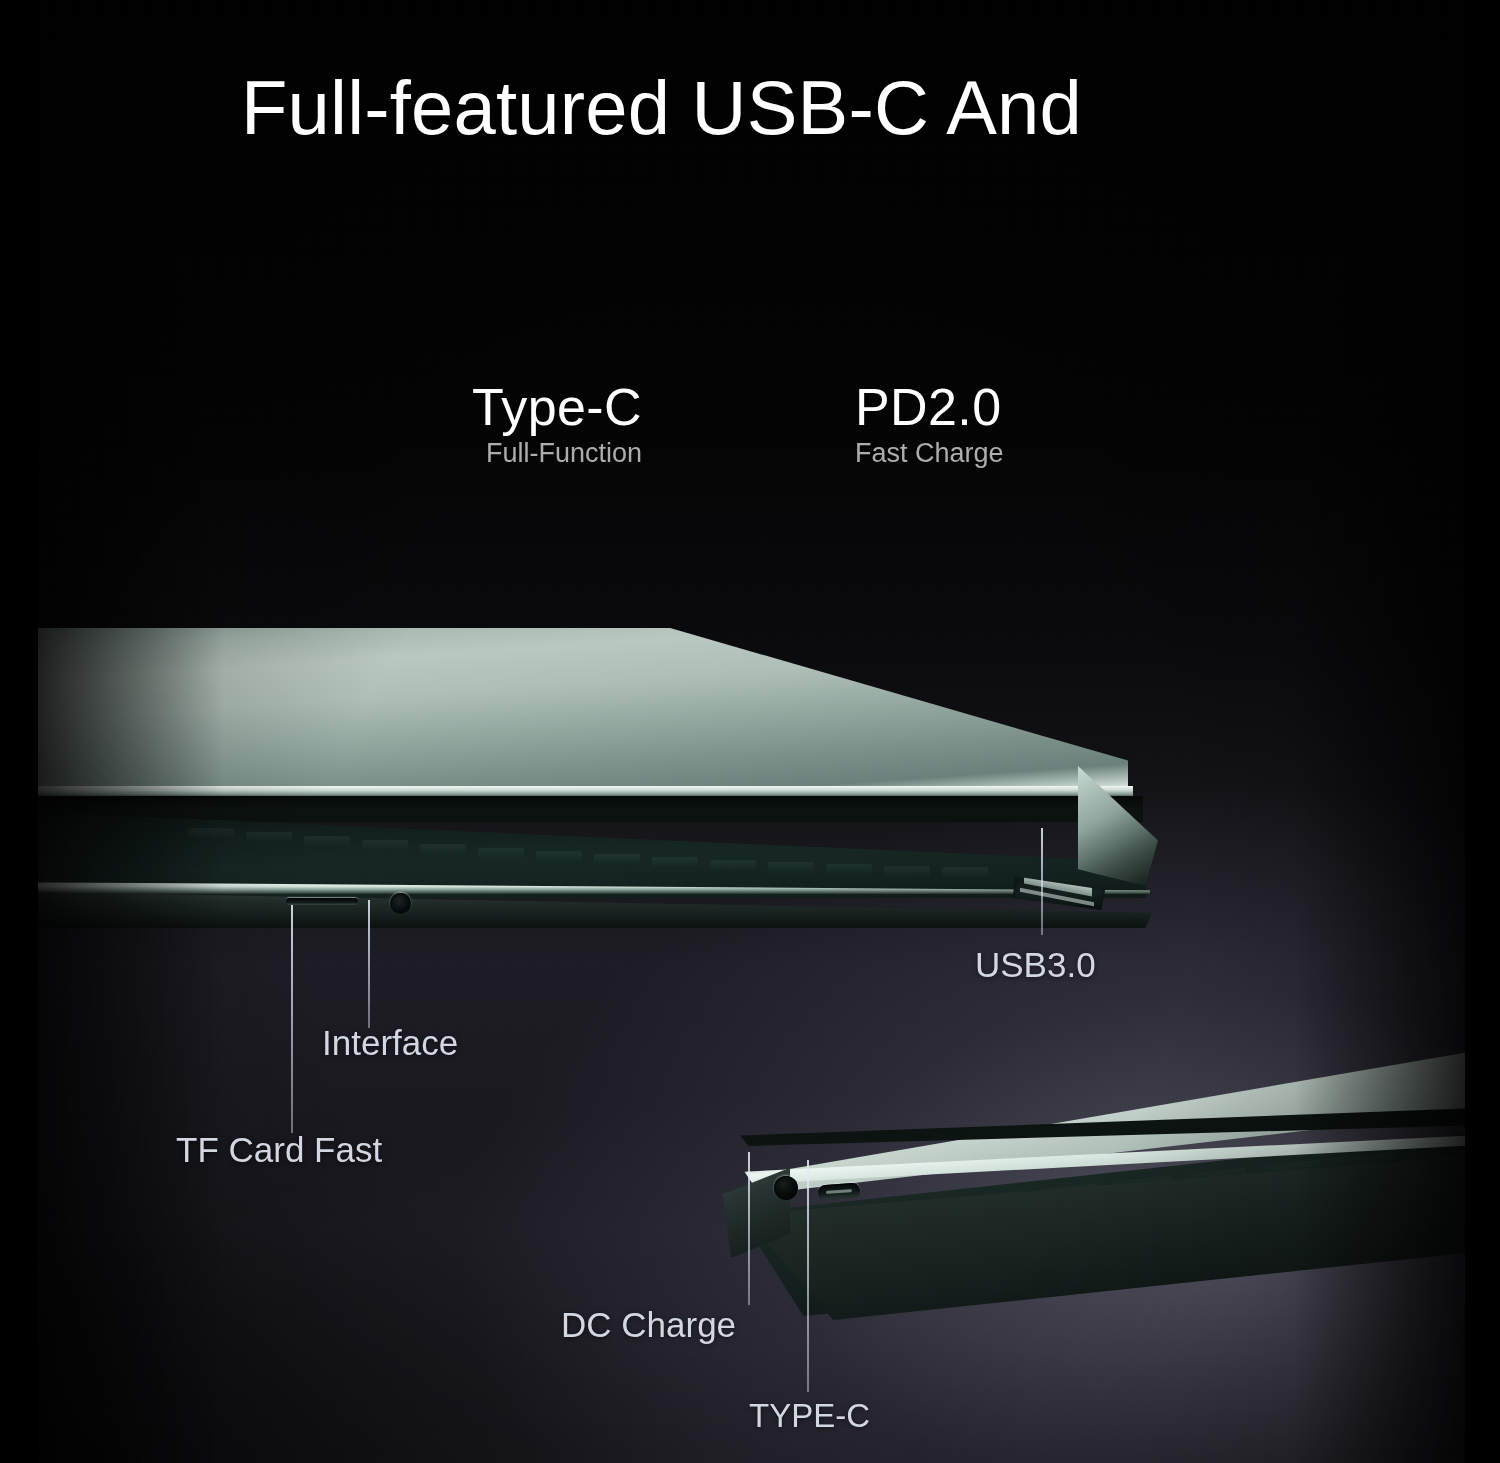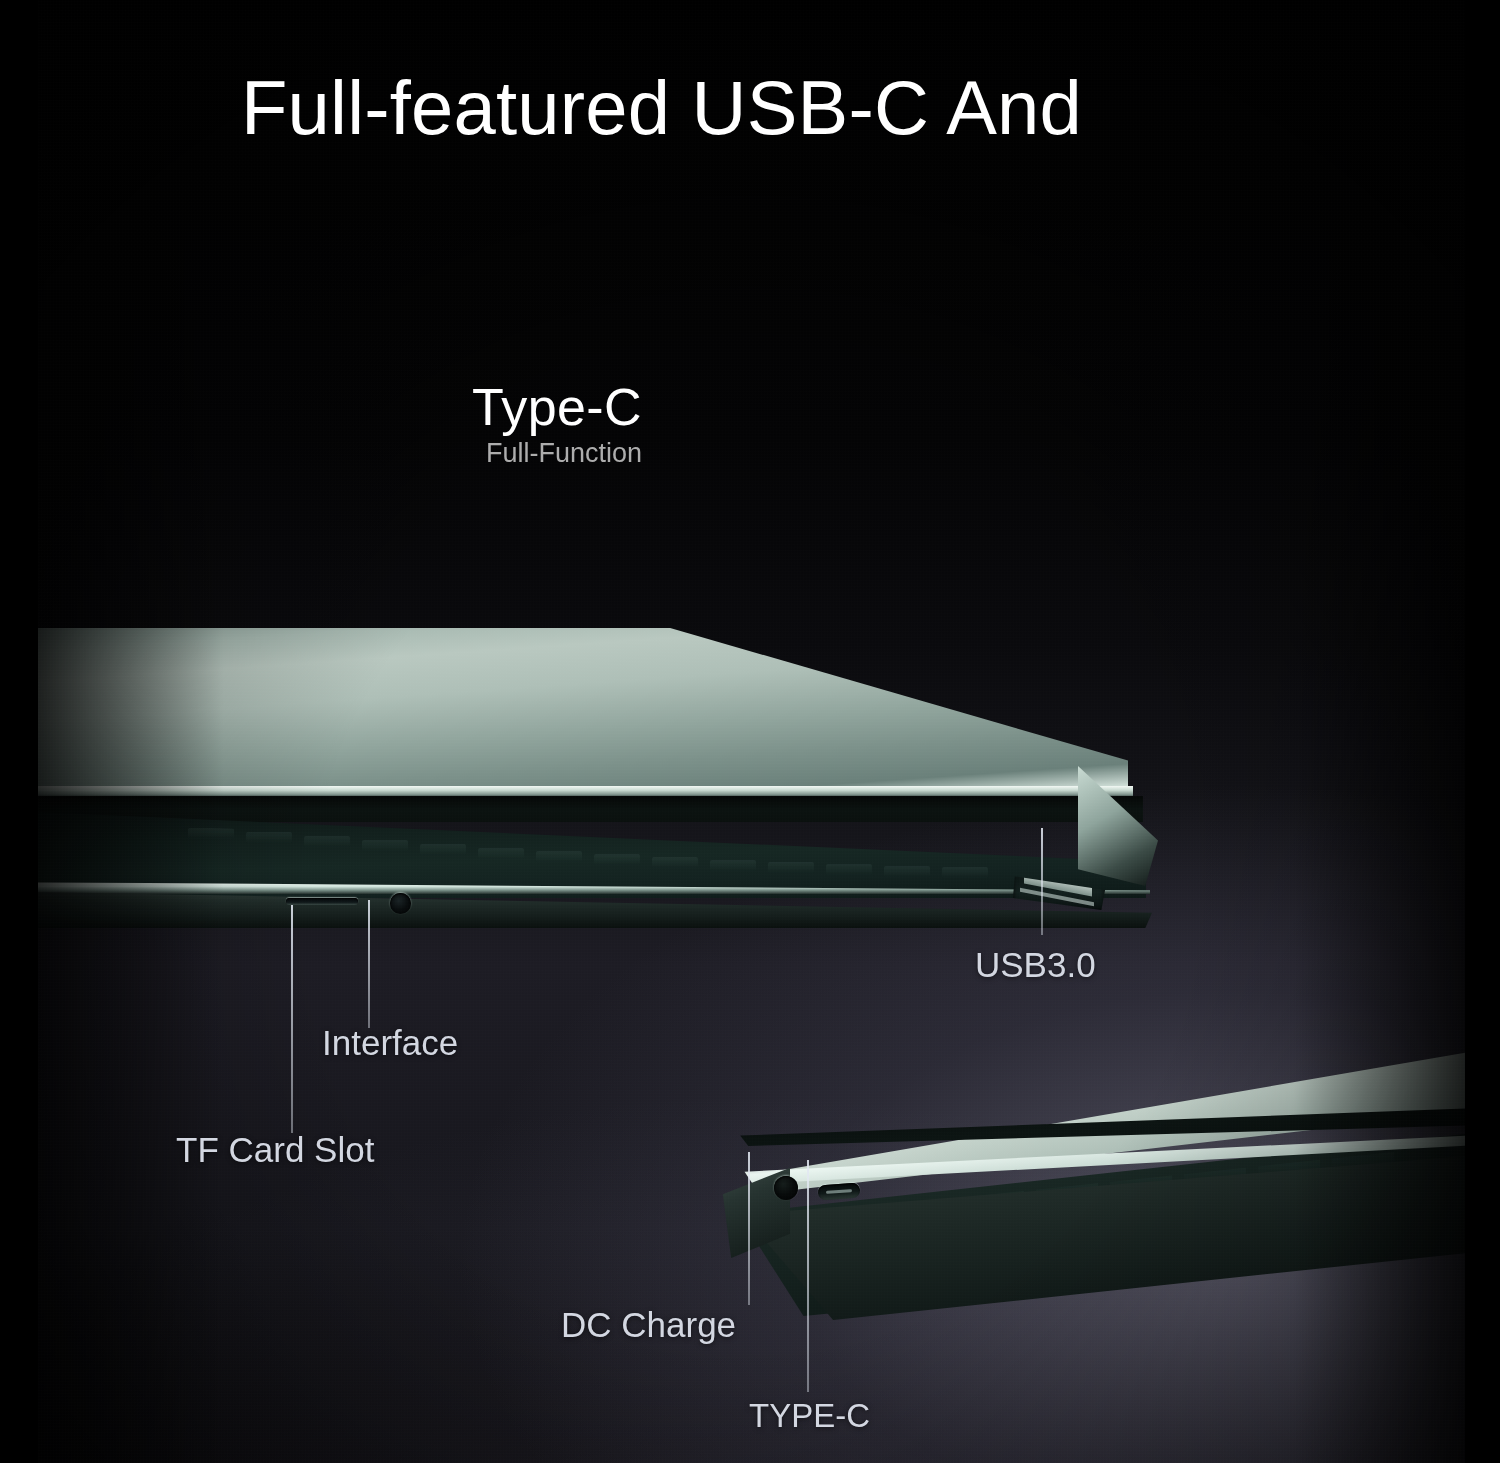--- a/index.html
+++ b/index.html
@@ -258,20 +258,24 @@
   <div class="lead" style="left:748px;top:1152px;height:153px;"></div>
   <div class="lead" style="left:807px;top:1160px;height:232px;"></div>
 
   <div class="title" style="top:56px;">Full-featured USB-C And</div>
 
   <div class="feat" style="left:472px;top:378px;">
     <div class="h">Type-C</div>
     <div class="s">Full-Function</div>
   </div>
 
+  <div class="feat" style="left:855px;top:378px;">
+    <div class="h">PD2.0</div>
+    <div class="s">Fast Charge</div>
+  </div>
 
   <div class="callout" style="left:975px;top:945px;">USB3.0</div>
   <div class="callout" style="left:322px;top:1023px;">Interface</div>
-  <div class="callout" style="left:176px;top:1130px;">TF Card Slot</div>
+  <div class="callout" style="left:176px;top:1130px;">TF Card Fast</div>
   <div class="callout" style="left:561px;top:1305px;">DC Charge</div>
   <div class="callout sm" style="left:749px;top:1396px;">TYPE-C</div>
 
 </div>
 
 </body></html>

